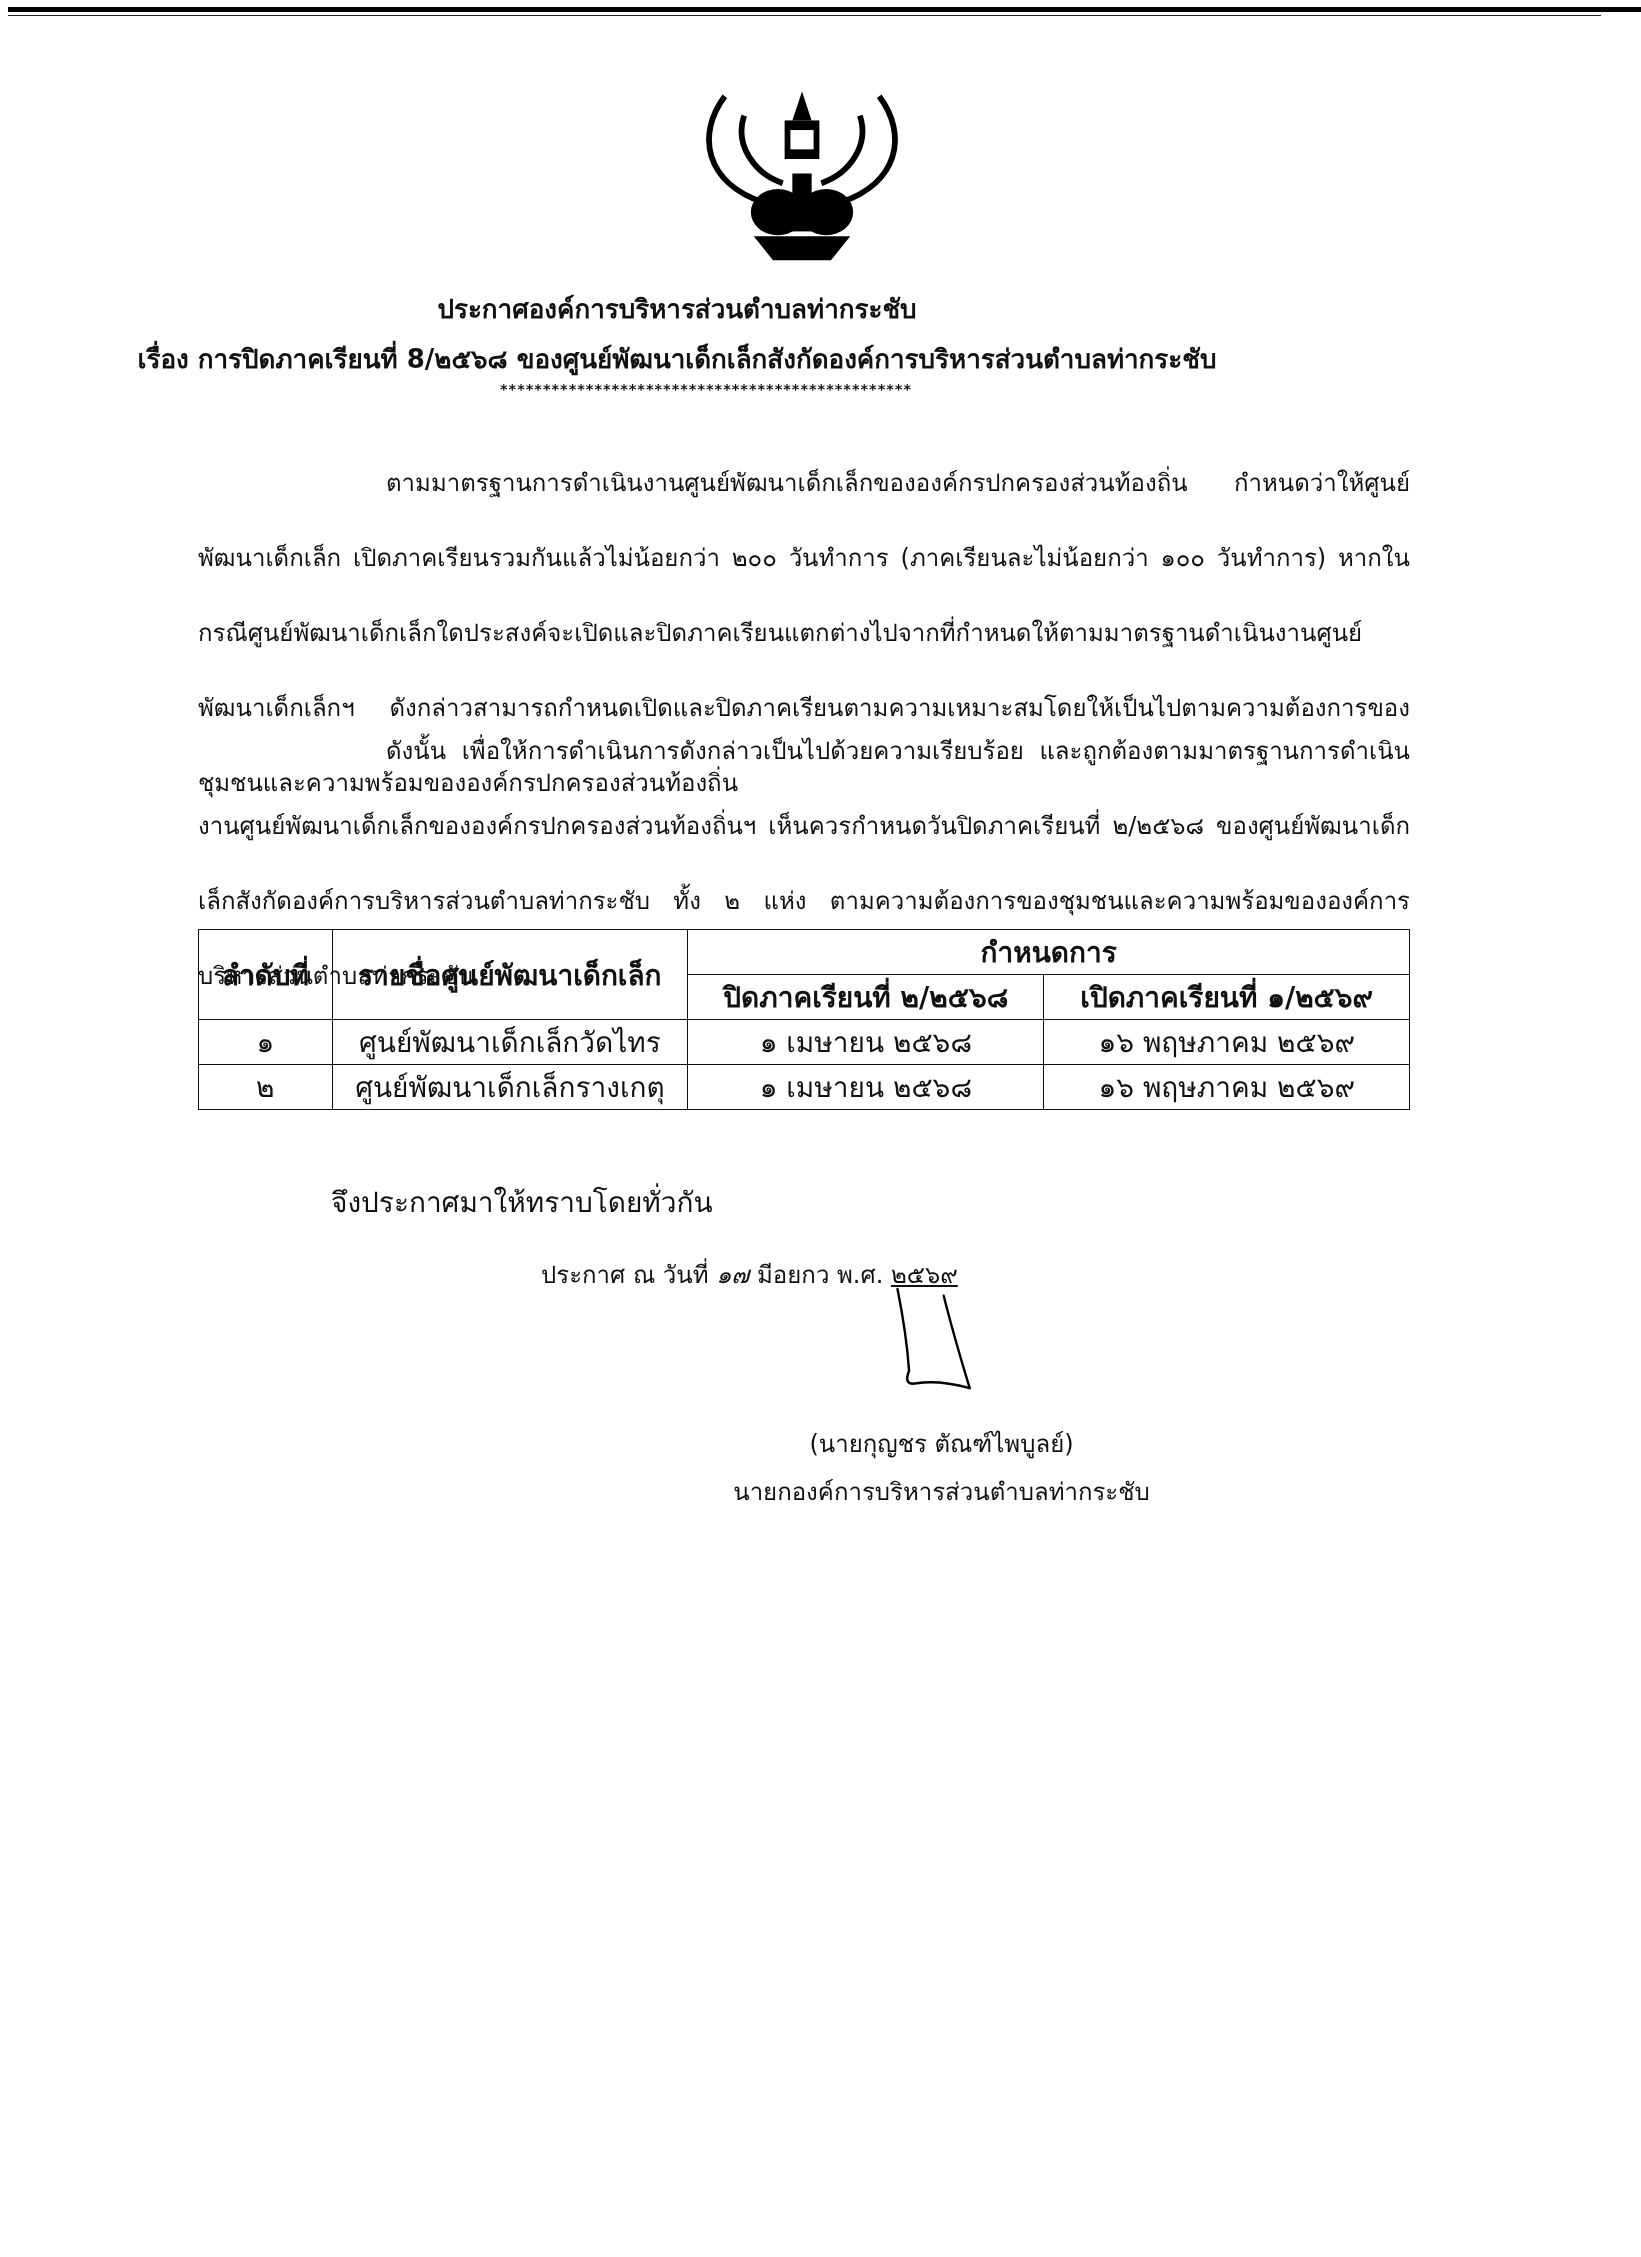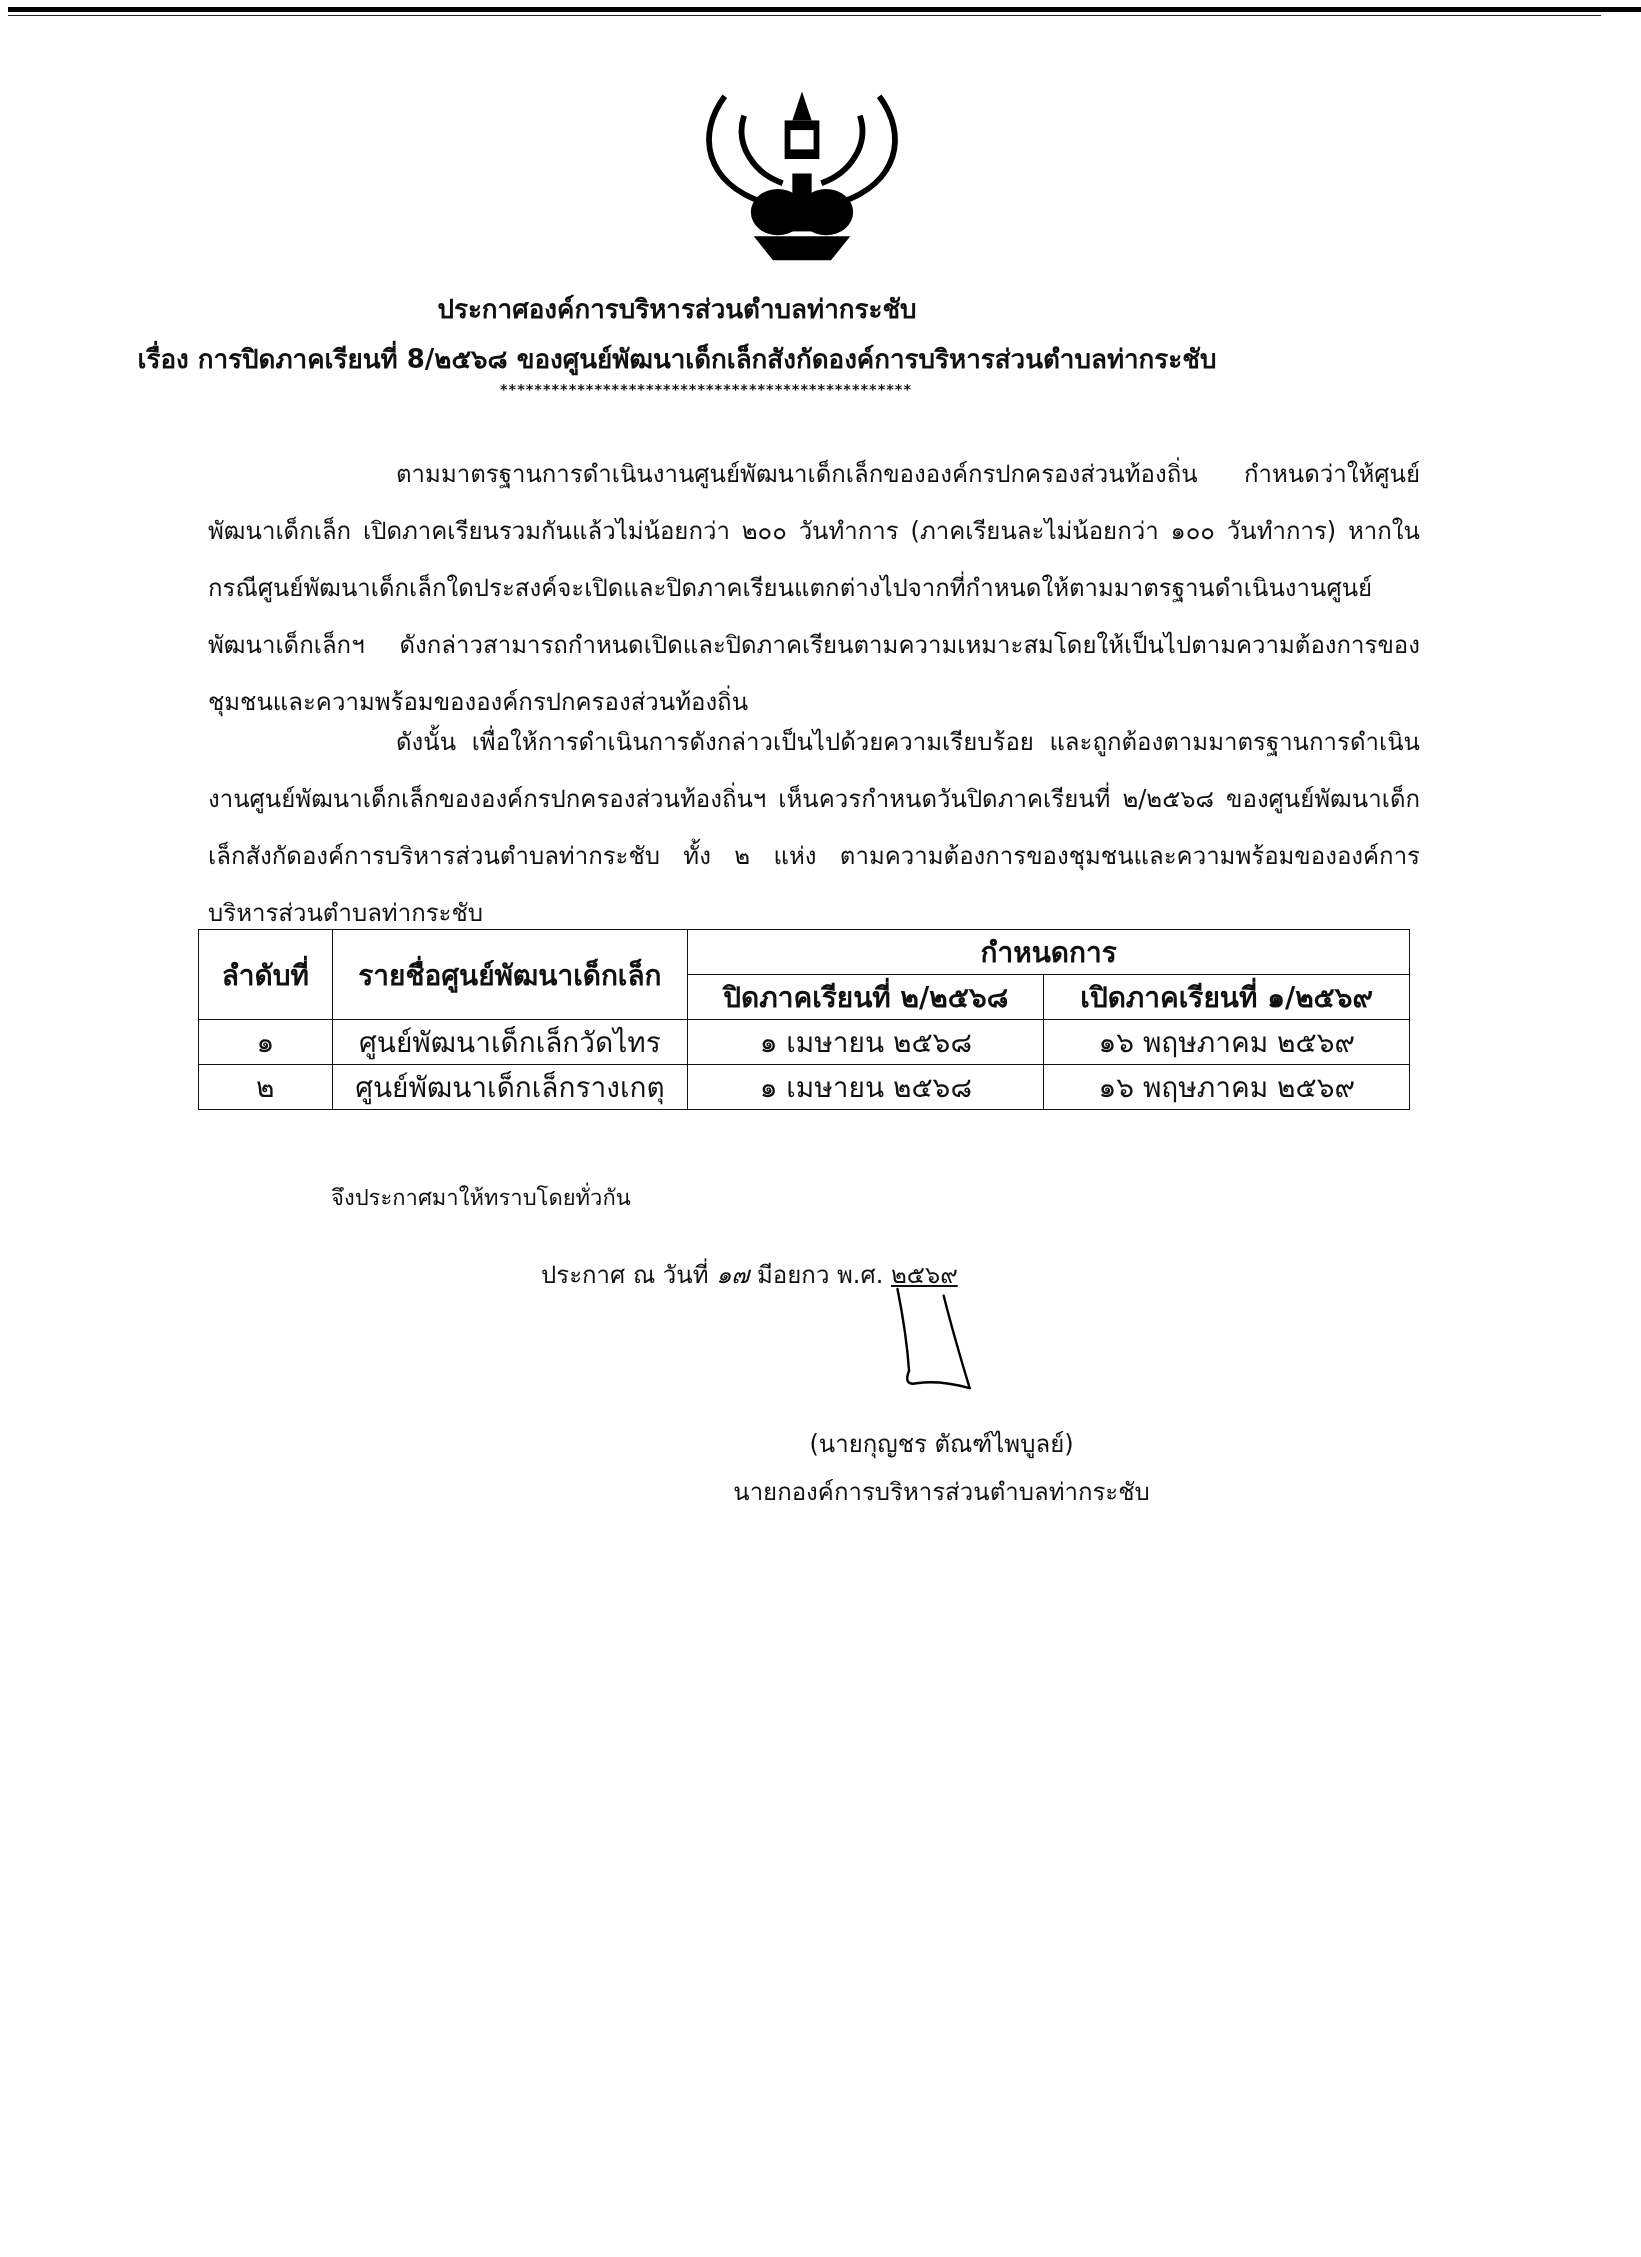--- a/index.html
+++ b/index.html
@@ -5,30 +5,30 @@
   html, body { margin:0; padding:0; background:#fff; }
   body { width:1641px; height:2257px; position:relative; overflow:hidden;
          font-family:"DejaVu Sans", sans-serif; color:#111; }
   .scan-bar { position:absolute; left:7.7px; top:6.8px; width:1637px; height:4.8px; background:#000; }
   .scan-bar2 { position:absolute; left:7.7px; top:14.5px; width:1593px; height:1.9px; background:#222; }
   .garuda { position:absolute; left:686px; top:77px; width:232px; height:193px; }
   .center-line { position:absolute; left:0; width:1354px; text-align:center; }
   .title1 { top:288px; font-size:26px; font-weight:bold; }
   .title2 { top:338px; font-size:26px; font-weight:bold; }
   .stars { top:381px; font-size:14.5px; letter-spacing:1px; font-weight:bold; left:29px; }
-  .para { position:absolute; left:198px; width:1212px; font-size:24px; line-height:57px;
-          text-align:justify; text-align-last:left;margin-left:10px; }
+  .para { position:absolute; left:198px; width:1212px; font-size:24px; line-height:75px;
+          text-align:justify; text-align-last:left; }
   .para .indent { display:inline-block; width:188px; }
   .p1 { top:446px; }
   .p2 { top:714px; }
   table.sched { position:absolute; left:198px; top:929px; width:1212px; border-collapse:collapse;
                 font-size:28px; }
   table.sched td, table.sched th { border:1.9px solid #111; text-align:center; height:41px; padding:0 5.8px; }
   table.sched th { font-weight:bold; }
-  .closing { position:absolute; left:331px; top:1180px; font-size:22px; }
+  .closing { position:absolute; left:331px; top:1180px; font-size:28px; }
   .dateline { position:absolute; left:541px; top:1255px; font-size:24px; }
   .hand { font-family:"DejaVu Serif", serif; font-style:italic; }
   .u { text-decoration:underline; }
   .sig { position:absolute; left:859px; top:1284px; width:154px; height:135px; }
   .signame { position:absolute; left:676px; width:531px; text-align:center; font-size:24px; }
   .sn1 { top:1424px; }
   .sn2 { top:1472px; }
 </style>
 </head>
 <body>

